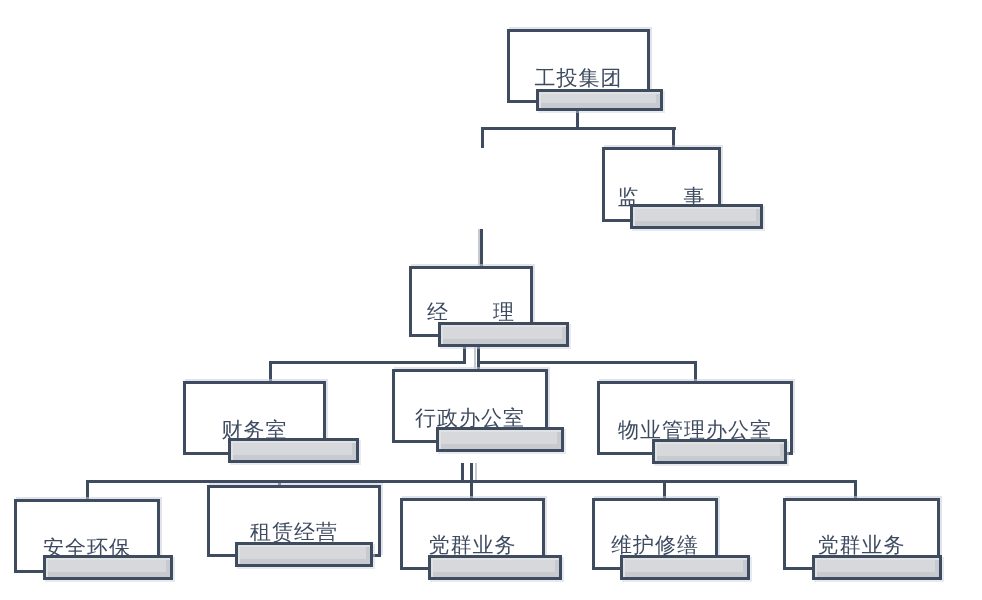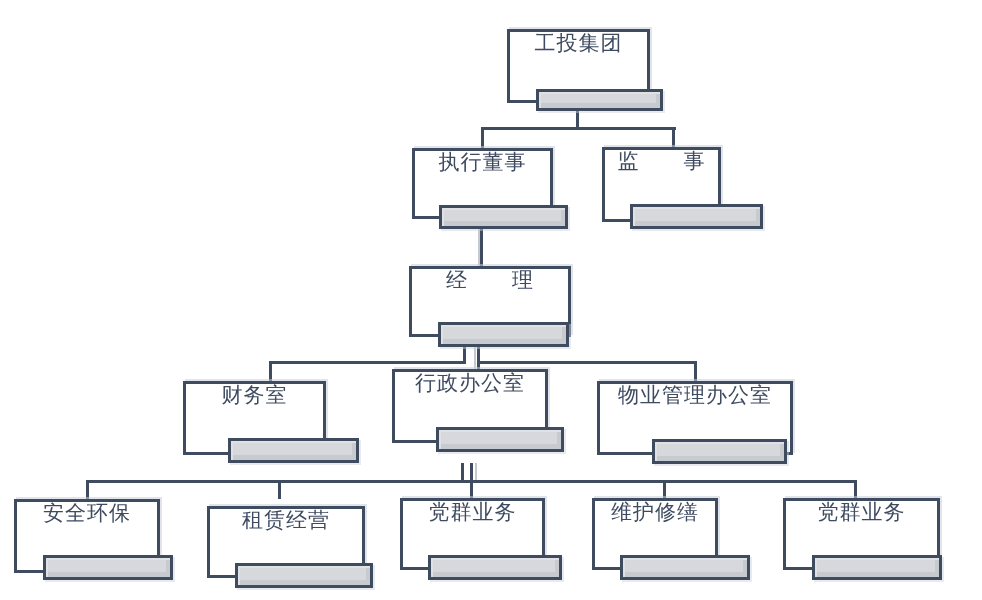--- a/index.html
+++ b/index.html
@@ -2,21 +2,21 @@
 <html><head>
 <meta charset="utf-8">
 <style>
   html,body{margin:0;padding:0;background:#ffffff;}
   .canvas{
     position:relative;width:982px;height:600px;background:#ffffff;
     font-family:"Liberation Sans","DejaVu Sans",sans-serif;overflow:hidden;
   }
   .node{
     position:absolute;box-sizing:border-box;background:#ffffff;
-    border:3px solid #3f4b5f;display:flex;align-items:flex-start;justify-content:center;
+    border:3px solid #3f4b5f;display:flex;align-items:flex-end;justify-content:center;
     padding-bottom:12px;box-shadow:2px -2px 0 rgba(201,208,218,.55);
   }
   .label{
     font-size:21px;color:#3d4a5f;letter-spacing:1px;white-space:pre;line-height:1;
   }
   .subbar{
     position:absolute;box-sizing:border-box;border:3px solid #3f4b5f;background:#d6d8db;
     box-shadow:inset 2px 2px 0 #dfe1e3, inset -4px -5px 0 #c7cacf, 2px 2px 0 rgba(201,208,218,.45);
   }
   .v{position:absolute;width:3px;background:#3f4b5f;}
@@ -51,31 +51,27 @@
   <div class="v" style="left:86px;top:482px;height:17px"></div>
   <div class="v" style="left:278px;top:482px;height:17px"></div>
   <div class="v" style="left:663px;top:482px;height:17px"></div>
   <div class="v" style="left:854px;top:482px;height:17px"></div>
 
   <div class="node" style="left:507px;top:29px;width:143px;height:74px">
     <span class="label">工投集团</span>
     <div class="subbar" style="left:26px;top:57px;width:127px;height:22px"></div>
   </div>
 
-  <div class="node" style="left:412px;top:148px;width:141px;height:71px">
-    <span class="label">执行董事</span>
-    <div class="subbar" style="left:24px;top:54px;width:129px;height:24px"></div>
-  </div>
 
   <div class="node" style="left:602px;top:147px;width:119px;height:75px">
     <span class="label">监　　事</span>
     <div class="subbar" style="left:25px;top:54px;width:133px;height:25px"></div>
   </div>
 
-  <div class="node" style="left:409px;top:266px;width:162px;height:71px">
+  <div class="node" style="left:409px;top:266px;width:124px;height:71px">
     <span class="label">经　　理</span>
     <div class="subbar" style="left:26px;top:53px;width:131px;height:25px"></div>
   </div>
 
   <div class="node" style="left:183px;top:381px;width:143px;height:74px">
     <span class="label">财务室</span>
     <div class="subbar" style="left:42px;top:54px;width:131px;height:25px"></div>
   </div>
 
   <div class="node" style="left:392px;top:369px;width:156px;height:74px">
@@ -86,21 +82,21 @@
   <div class="node" style="left:14px;top:499px;width:146px;height:74px">
     <span class="label">安全环保</span>
     <div class="subbar" style="left:26px;top:53px;width:130px;height:25px"></div>
   </div>
 
   <div class="node" style="left:597px;top:381px;width:196px;height:74px">
     <span class="label">物业管理办公室</span>
     <div class="subbar" style="left:52px;top:55px;width:135px;height:25px"></div>
   </div>
 
-  <div class="node" style="left:207px;top:506px;width:158px;height:72px">
+  <div class="node" style="left:207px;top:485px;width:174px;height:72px">
     <span class="label">租赁经营</span>
     <div class="subbar" style="left:25px;top:54px;width:138px;height:25px"></div>
   </div>
 
   <div class="node" style="left:400px;top:498px;width:145px;height:72px">
     <span class="label">党群业务</span>
     <div class="subbar" style="left:25px;top:54px;width:134px;height:25px"></div>
   </div>
 
   <div class="node" style="left:592px;top:498px;width:126px;height:72px">

